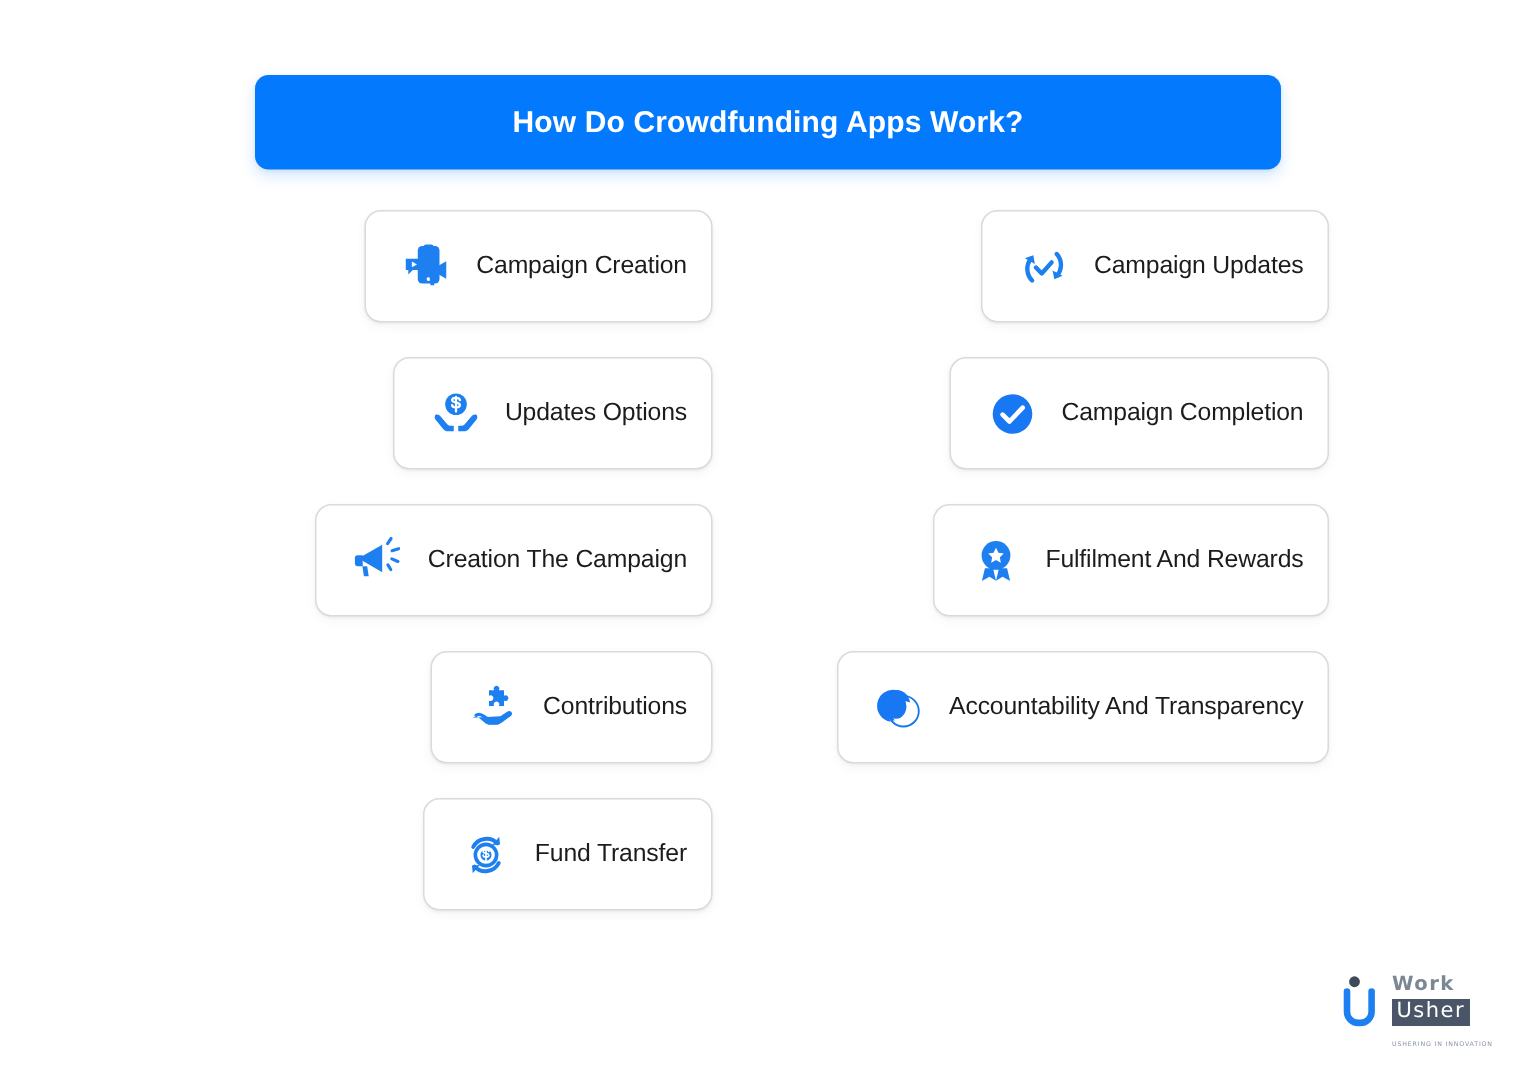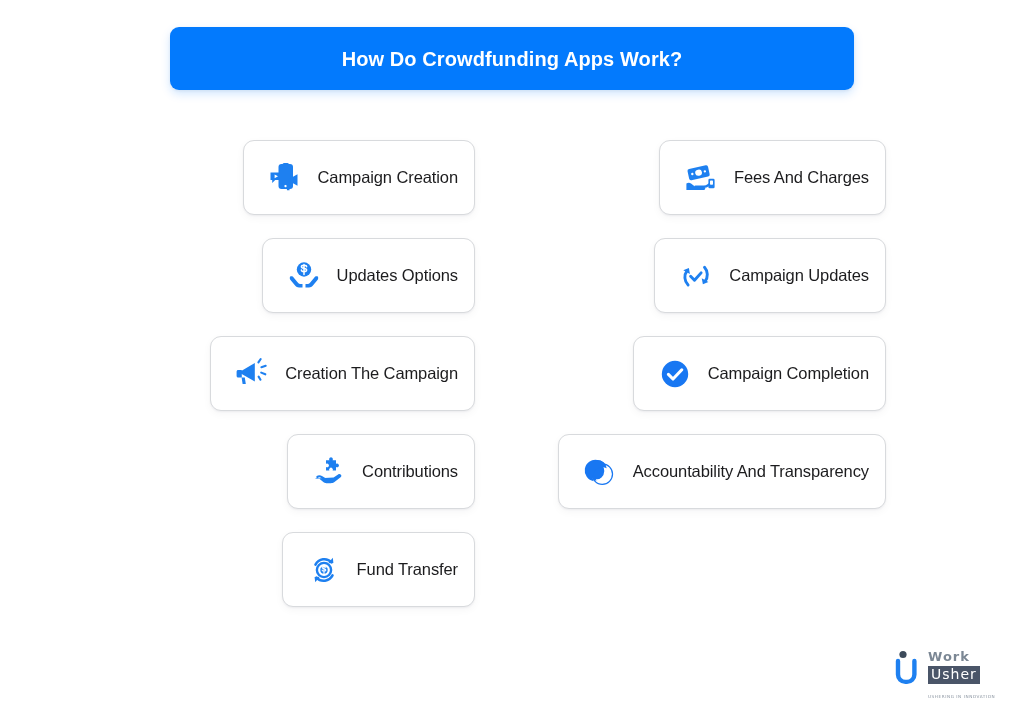--- a/index.html
+++ b/index.html
@@ -13,21 +13,21 @@
     font-family: "Liberation Sans", sans-serif;
     -webkit-font-smoothing: antialiased;
     position: relative;
     overflow: hidden;
   }
 
   
   .banner {
     position: absolute;
     left: 170px;
-    top: 27px;
+    top: 50px;
     width: 684px;
     height: 63px;
     background: #037afd;
     border-radius: 9px;
     box-shadow: 0 4px 10px rgba(3,122,253,0.18), 0 1px 3px rgba(0,0,0,0.06);
     display: flex;
     align-items: center;
     justify-content: center;
   }
   .banner-title {
@@ -206,37 +206,20 @@
           <path d="M8.2 29.2l-.6-5.2 5.2-.3z" fill="#1E80F0"></path>
         </svg>
       </span>
       <span class="card-label">Fund Transfer</span>
     </div>
 
   </div>
 
   <div class="col">
 
-    <div class="card">
-      <span class="icon">
-        <svg width="34" height="34" viewBox="0 0 34 34" fill="none">
-          <g transform="rotate(-12 17 12)">
-            <rect x="4.2" y="5.5" width="21" height="11.5" rx="2" fill="#1E80F0"></rect>
-            <ellipse cx="14.7" cy="11.2" rx="3.4" ry="3.1" fill="#ffffff"></ellipse>
-            <circle cx="8.3" cy="11.2" r="1.2" fill="#ffffff"></circle>
-            <circle cx="21.1" cy="11.2" r="1.2" fill="#ffffff"></circle>
-          </g>
-          <path d="M2.4 22.6c1.3-1.2 3.2-1.3 4.6-.2l3.9 3c.6.5 1.3.7 2.1.7h6.5c1 0 1.8.6 1.8 1.5s-.8 1.5-1.8 1.5H2.4z" fill="#1E80F0"></path>
-          <path d="M11.5 25.8h8.4c1.6 0 3-.5 4.3-1.5l3.1-2.4" fill="none" stroke="#1E80F0" stroke-width="2.4" stroke-linecap="round"></path>
-          <rect x="24.4" y="17.8" width="6.2" height="9.4" rx="1.3" fill="#1E80F0"></rect>
-          <rect x="26" y="19.6" width="3" height="4.1" rx="0.7" fill="#ffffff"></rect>
-        </svg>
-      </span>
-      <span class="card-label">Fees And Charges</span>
-    </div>
 
     <div class="card">
       <span class="icon">
         <svg width="34" height="34" viewBox="0 0 34 34" fill="none">
           <path d="M8.1 11.6A11 11 0 0 0 9.1 26" fill="none" stroke="#1E80F0" stroke-width="2.9" stroke-linecap="round"></path>
           <path d="M25.5 8.3A11 11 0 0 1 26 22.4" fill="none" stroke="#1E80F0" stroke-width="2.9" stroke-linecap="round"></path>
           <path d="M4.3 11.2l5.6-2.1 1 5.9z" fill="#1E80F0"></path>
           <path d="M29.4 22.9l-5.5 2.3-1.2-5.9z" fill="#1E80F0"></path>
           <path d="M11.6 17.3l3.9 4 6.6-7.4" fill="none" stroke="#1E80F0" stroke-width="2.9" stroke-linecap="round" stroke-linejoin="round"></path>
         </svg>
@@ -247,20 +230,31 @@
     <div class="card">
       <span class="icon">
         <svg width="34" height="34" viewBox="0 0 34 34" fill="none">
           <circle cx="17" cy="17" r="13.2" fill="#1877F2"></circle>
           <path d="M10.4 17.4l4.6 4.6 8.8-9.2" fill="none" stroke="#ffffff" stroke-width="3.1" stroke-linecap="round" stroke-linejoin="round"></path>
         </svg>
       </span>
       <span class="card-label">Campaign Completion</span>
     </div>
 
+    <div class="card">
+      <span class="icon">
+        <svg width="34" height="34" viewBox="0 0 34 34" fill="none">
+          <circle cx="17" cy="13.3" r="9.6" fill="#1E80F0"></circle>
+          <path d="M17 8.2l1.6 3.3 3.6.5-2.6 2.5.6 3.6-3.2-1.7-3.2 1.7.6-3.6-2.6-2.5 3.6-.5z" fill="#ffffff"></path>
+          <path d="M9.6 21.9l-2 8.4 5-2.8 4.4 2.6-2-8.2z" fill="#1E80F0"></path>
+          <path d="M24.4 21.9l2 8.4-5-2.8-4.4 2.6 2-8.2z" fill="#1E80F0"></path>
+        </svg>
+      </span>
+      <span class="card-label">Fulfilment And Rewards</span>
+    </div>
 
     <div class="card">
       <span class="icon">
         <svg width="34" height="34" viewBox="0 0 34 34" fill="none">
           <circle cx="14.2" cy="14.6" r="9.6" fill="#1877F2"></circle>
           <circle cx="19.3" cy="19.1" r="9.6" fill="none" stroke="#1877F2" stroke-width="2.5"></circle>
           <path d="M19.3 9.5a9.6 9.6 0 0 1 0 19.2 9.6 9.6 0 0 1-7.2-3.3 9.6 9.6 0 0 0 9.2-9.3 9.6 9.6 0 0 0-2-5.9 9.6 9.6 0 0 1 0-.7z" fill="#ffffff"></path>
           <path d="M14.2 5a9.6 9.6 0 0 1 9.5 8.3 9.6 9.6 0 0 0-4.4-1 9.6 9.6 0 0 0-9.6 9.6c0 1.5.4 3 1 4.3A9.6 9.6 0 0 1 14.2 5z" fill="#1877F2"></path>
         </svg>
       </span>

